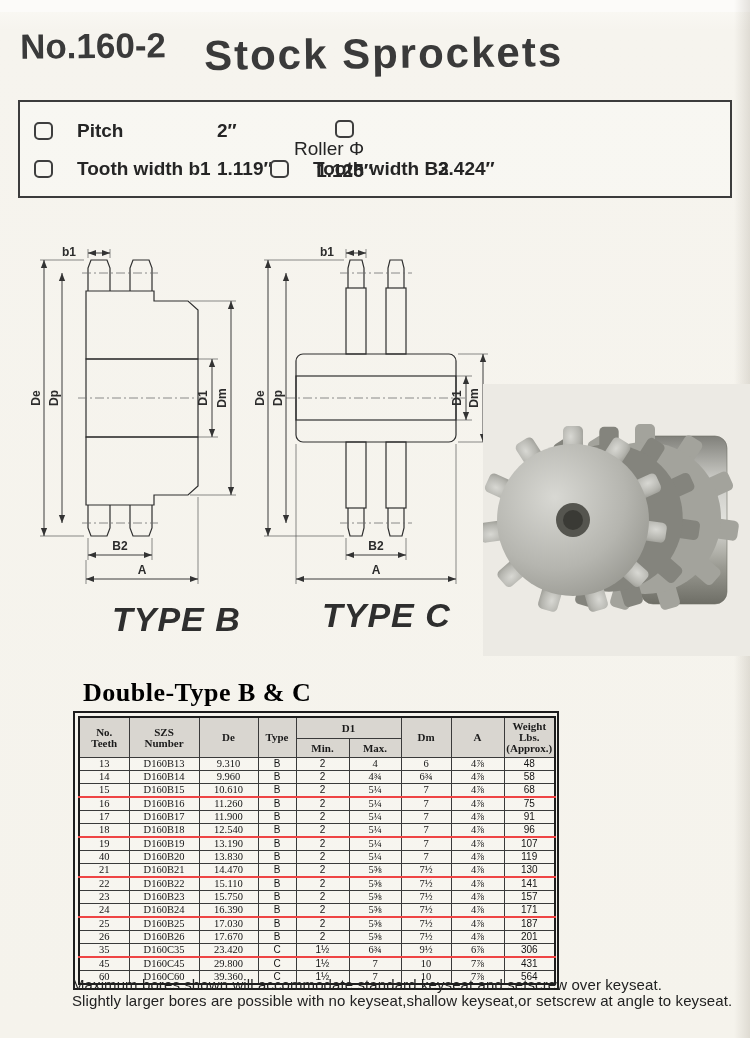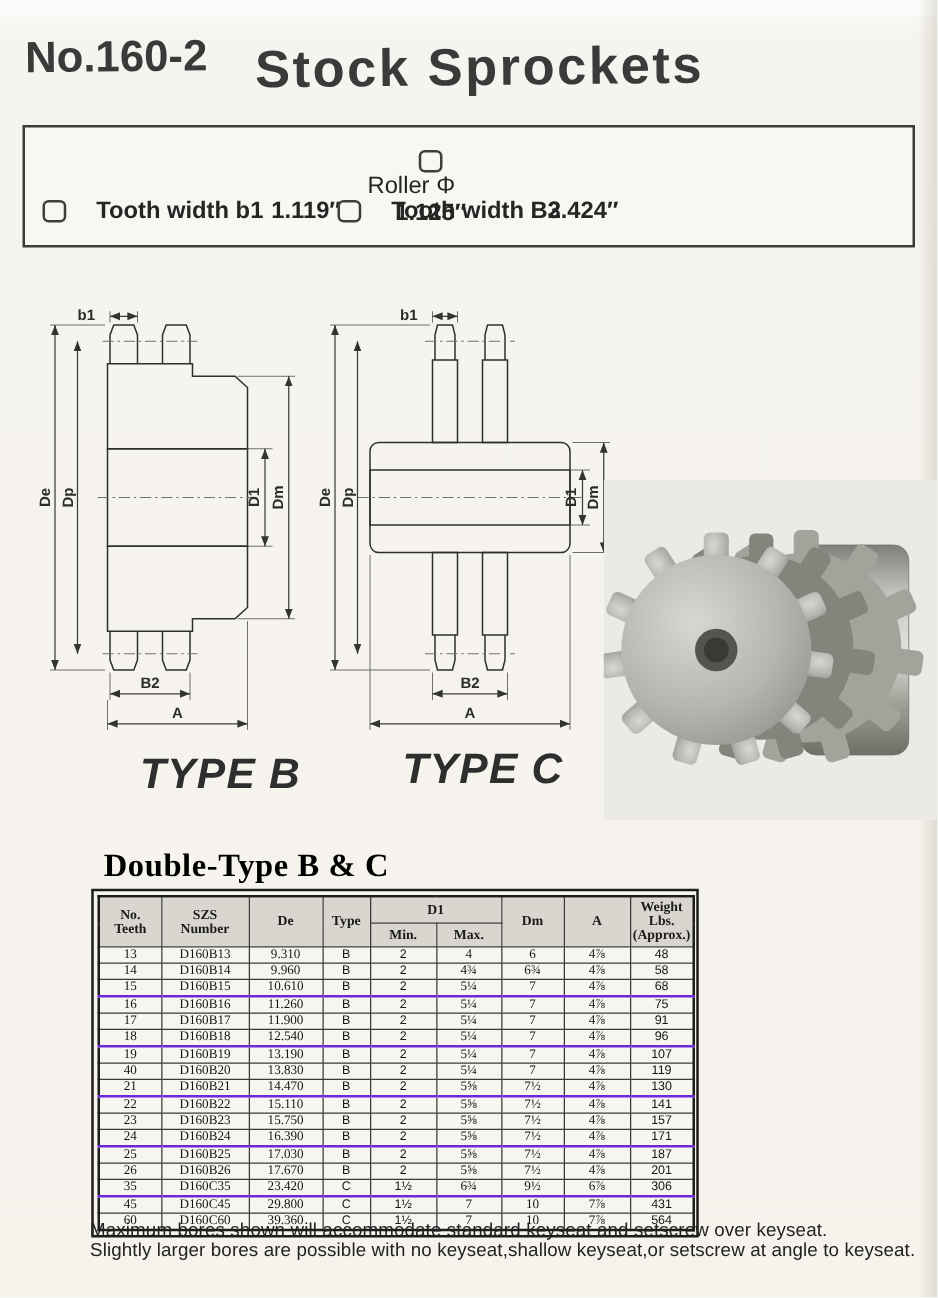--- a/index.html
+++ b/index.html
@@ -47,35 +47,40 @@
     padding:0;overflow:hidden;white-space:nowrap;}
   table.spk{border:2px solid #1d1d1d;padding-left:19px;}
   table.spk thead th{background:#d9d6d0;font-size:11px;font-weight:700;line-height:11px;color:#1b1b1b;}
   table.spk thead tr.h1 th{height:20px;}
   table.spk thead tr.h2 th{height:18px;}
   table.spk thead th.tall{height:40px;}
   table.spk tbody td{font-size:10.5px;height:12px;line-height:12px;color:#141414;}
   table.spk tbody td:nth-child(4),
   table.spk tbody td:nth-child(5),
   table.spk tbody td:nth-child(9){font-family:"Liberation Sans",sans-serif;font-size:10px;}
-  table.spk tbody tr.group-end td{border-bottom:2px solid #6d28d9;}
+  table.spk tbody tr.group-end td{border-bottom:2px solid #ef4444;}
 
   
   .footer-line{position:absolute;left:72px;font-size:15px;color:#222;letter-spacing:0.1px;}
 </style>
 </head>
 <body>
 
 <div class="top-shade"></div>
 <div class="edge-shade"></div>
 
 <div class="hdr-code">No.160-2</div>
 <div class="hdr-title">Stock Sprockets</div>
 
 <div class="spec-box">
+  <div class="spec-item" style="left:14px;top:18px;">
+    <span class="spec-bullet"></span>
+    <span class="spec-label" style="width:140px;">Pitch</span>
+    <span class="spec-value">2″</span>
+  </div>
   <div class="spec-item" style="left:250px;top:18px;flex-direction:column;">
     <span class="spec-bullet"></span>
     <span class="spec-label" style="width:125px;font-weight:400;">Roller Φ</span>
     <span class="spec-value">1.125″</span>
   </div>
   <div class="spec-item" style="left:14px;top:56px;">
     <span class="spec-bullet"></span>
     <span class="spec-label" style="width:140px;">Tooth width b1</span>
     <span class="spec-value">1.119″</span>
   </div>

